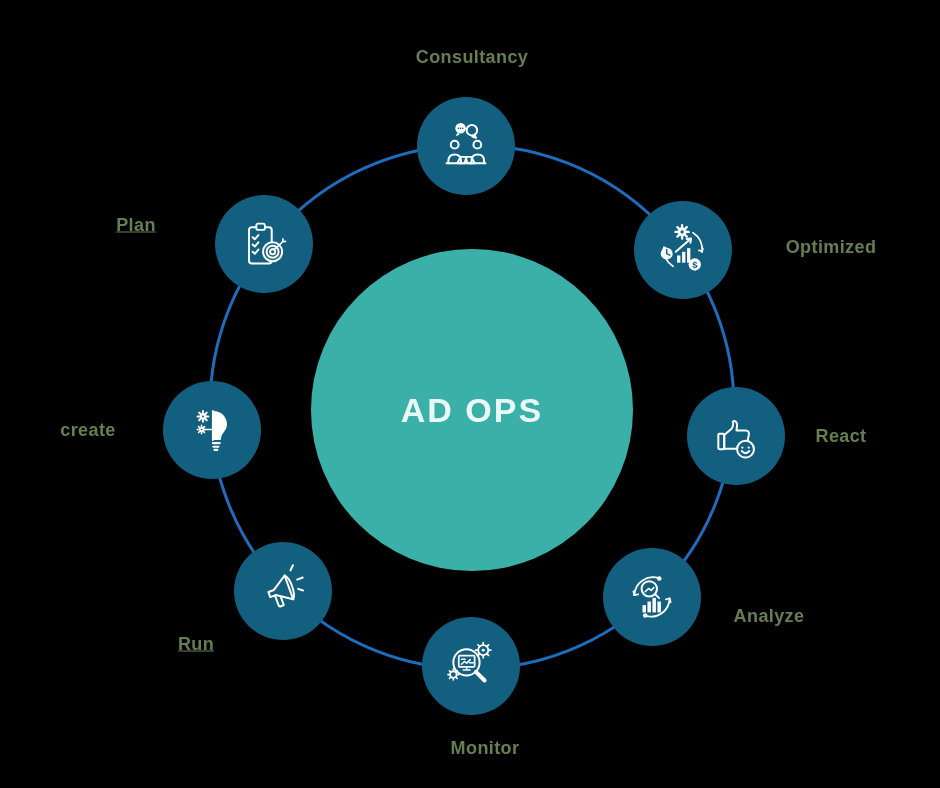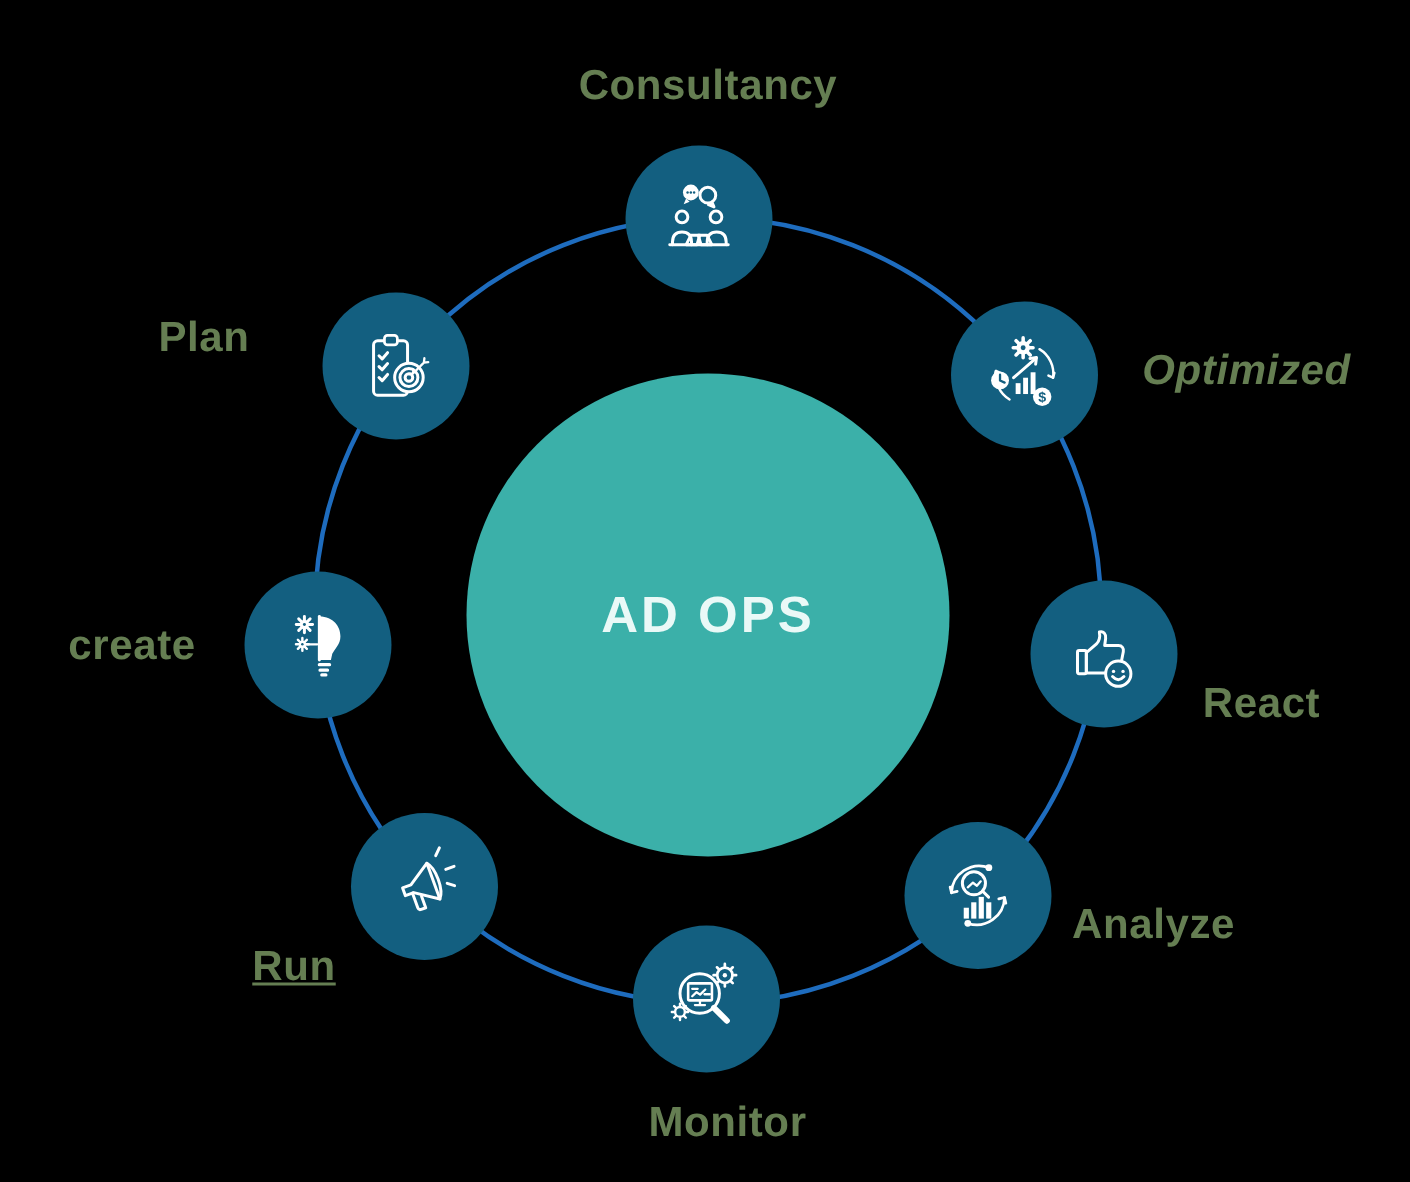--- a/index.html
+++ b/index.html
@@ -30,21 +30,21 @@
   }
   .node svg{display:block;}
   .icon{stroke:var(--icon-stroke);fill:none;stroke-width:2.2;stroke-linecap:round;stroke-linejoin:round;}
   .fill-w{fill:var(--icon-stroke);stroke:none;}
   .fill-n{fill:var(--node-circle);stroke:none;}
   .node-fill{fill:var(--node-circle);}
   .thick{stroke-width:4.4;}
   .thin{stroke-width:1.7;}
   .label{
     position:absolute;transform:translate(-50%,-50%);
-    color:var(--label);font-size:28px;font-weight:700;letter-spacing:.4px;white-space:nowrap;
+    color:var(--label);font-size:18px;font-weight:700;letter-spacing:.4px;white-space:nowrap;
   }
 </style>
 </head>
 <body>
 
 <div class="canvas">
 
   <svg class="ring-svg" width="940" height="788">
     <circle cx="472" cy="407" r="262" fill="none" stroke="var(--ring)" stroke-width="3"></circle>
   </svg>
@@ -169,21 +169,21 @@
       <rect class="node-fill" x="23.5" y="9.5" width="9.5" height="7" rx="2.2" stroke-width="2"></rect>
       <path d="M19.5 24.5 l2.3 2.3 4-4.6 M19.5 32.5 l2.3 2.3 4-4.6 M19.5 40.5 l2.3 2.3 4-4.6"></path>
       <circle class="node-fill" cx="41.5" cy="40.5" r="10.5"></circle>
       <circle cx="41.5" cy="40.5" r="6.6"></circle>
       <circle cx="41.5" cy="40.5" r="2.8"></circle>
       <path class="thin" d="M44.5 37.5 L52.5 29.5 M52.5 29.5 l0.4-3.2 M52.5 29.5 l3.2-0.4 M44.5 37.5 l0.4-3 M44.5 37.5 l-3 0.4"></path>
     </svg>
   </div>
 
   <div class="label" style="left:472px;top:57px;">Consultancy</div>
-  <div class="label" style="left:831px;top:247px;font-style:italic;">Optimized</div>
-  <div class="label" style="left:841px;top:436px;margin-top:33px;">React</div>
+  <div class="label" style="left:831px;top:247px;">Optimized</div>
+  <div class="label" style="left:841px;top:436px;">React</div>
   <div class="label" style="left:769px;top:616px;">Analyze</div>
   <div class="label" style="left:485px;top:748px;">Monitor</div>
   <div class="label" style="left:196px;top:644px;text-decoration:underline;">Run</div>
   <div class="label" style="left:88px;top:430px;text-align:center;">create</div>
-  <div class="label" style="left:136px;top:225px;">Plan</div>
+  <div class="label" style="left:136px;top:225px;text-decoration:underline;">Plan</div>
 
 </div>
 
 </body></html>

